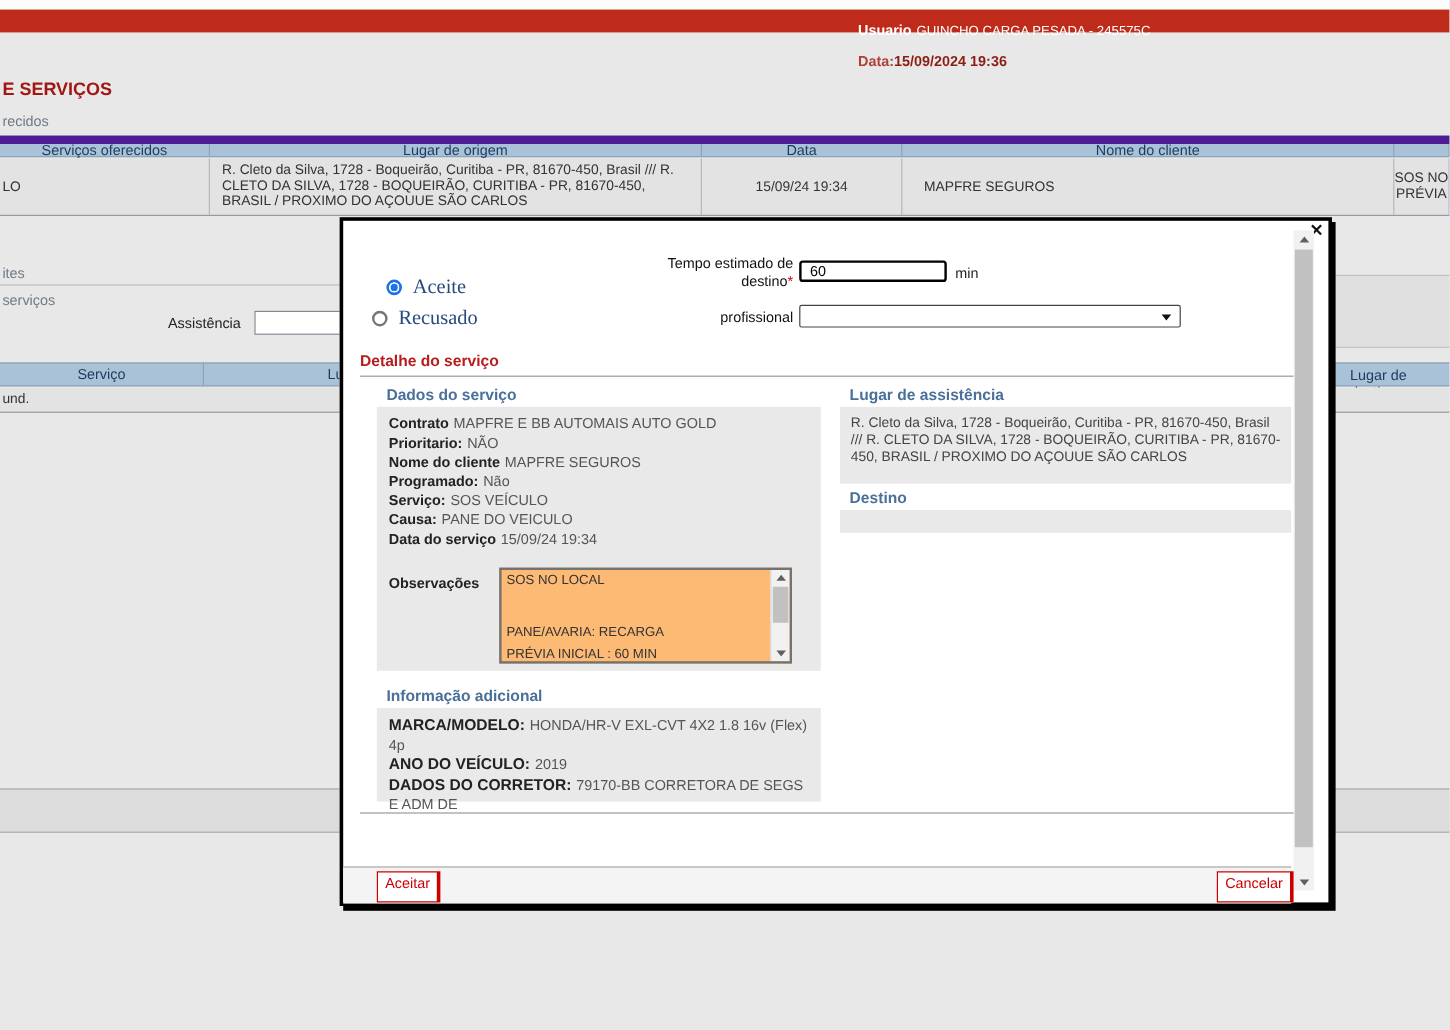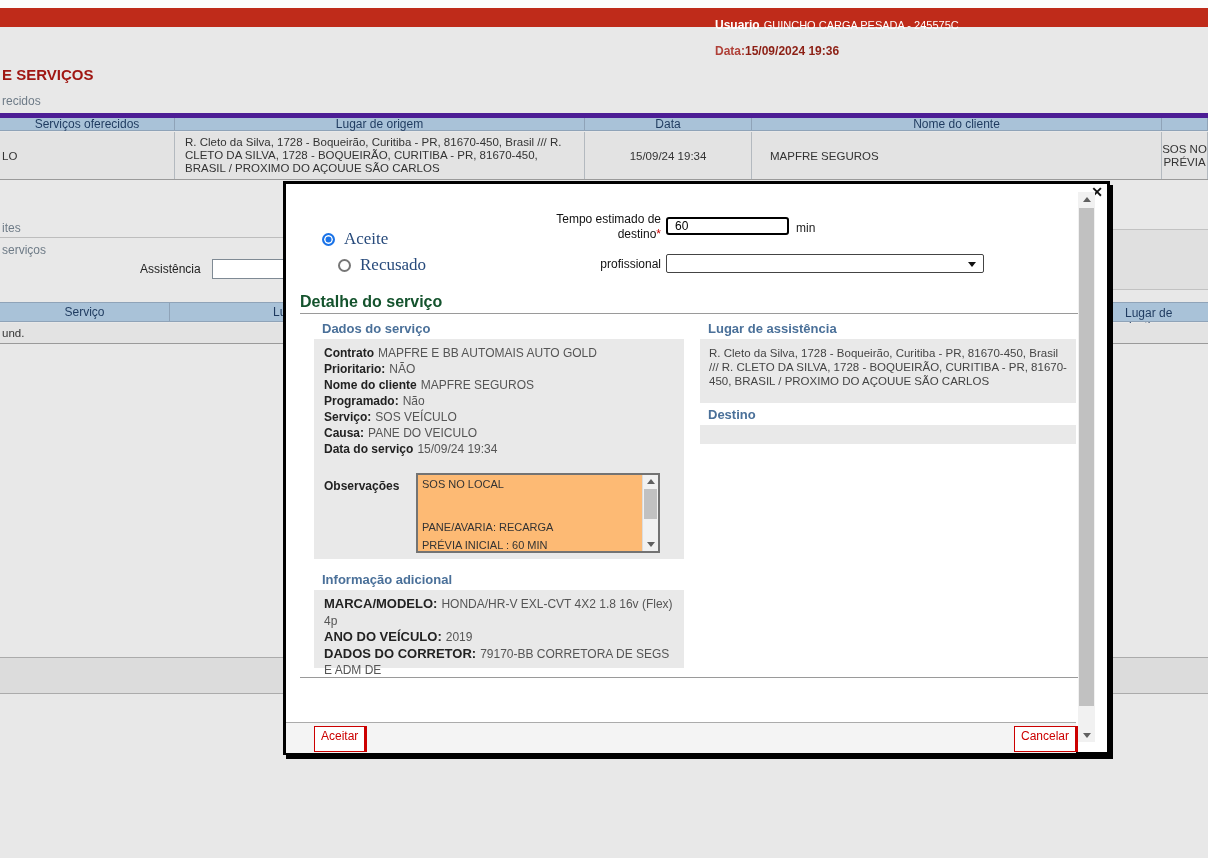--- a/index.html
+++ b/index.html
@@ -14,21 +14,21 @@
   .usuario b{font-size:12px;font-weight:bold;margin-right:4px;}
   .dateline{left:715px;top:44px;font-size:12px;}
   .dateline .lbl{color:#b04038;font-weight:bold;}
   .dateline .val{color:#8c1f14;font-weight:bold;}
 
   .page-title{left:2px;top:66px;font-size:15px;font-weight:bold;color:#a01713;}
   .page-sub{left:2px;top:94px;font-size:12px;color:#6e7b87;}
 
   
   .t1-head{left:0;top:113px;width:1208px;height:18px;display:flex;background:#a9c2d8;
-           border-top:5px solid #4c1d95;border-bottom:1px solid #8fa3b8;box-sizing:border-box;}
+           border-top:7px solid #4c1d95;border-bottom:1px solid #8fa3b8;box-sizing:border-box;}
   .t1-head .c{height:100%;box-sizing:border-box;border-right:1px solid #8fa3b8;
               display:flex;align-items:center;justify-content:center;
               font-size:12px;color:#1e3a5f;}
   .t1-row{left:0;top:132px;width:1208px;height:48px;display:flex;background:#e3e3e3;
           border-bottom:1px solid #9a9a9a;box-sizing:border-box;}
   .t1-row .c{height:100%;box-sizing:border-box;border-right:1px solid #b3b9bf;
              display:flex;align-items:center;font-size:11.5px;color:#333;}
   .w1{width:175px;} .w2{width:410px;} .w3{width:167px;} .w4{width:410px;} .w5{flex:1;}
   .origin-cell{justify-content:center;text-align:left;padding:0 10px;line-height:13px;}
   .client-cell{padding-left:18px;font-size:12px;}
@@ -66,38 +66,38 @@
   
   .msb{left:792px;top:8px;width:17px;height:550px;background:#f1f1f1;}
   .msb .arr{position:absolute;left:0;width:17px;height:14px;display:flex;align-items:center;justify-content:center;}
   .tri-up{width:0;height:0;border-left:4px solid transparent;border-right:4px solid transparent;border-bottom:5px solid #606060;}
   .tri-down{width:0;height:0;border-left:4px solid transparent;border-right:4px solid transparent;border-top:5px solid #606060;}
   .msb-thumb{position:absolute;left:1px;top:16px;width:15px;height:498px;background:#c1c1c1;}
 
   
   .radio-row{display:flex;align-items:center;gap:9px;height:22px;}
   .r-aceite{left:36px;top:44px;}
-  .r-recusado{left:52px;top:70px;}
+  .r-recusado{left:24px;top:70px;}
   .radio-on{width:9px;height:9px;border:2px solid #1a73e8;border-radius:50%;
             box-shadow:inset 0 0 0 1.5px #fff;background:#1a73e8;}
   .radio-off{width:9px;height:9px;border:2px solid #767676;border-radius:50%;background:#fff;}
   .radio-label{font-size:17px;color:#274a7b;font-family:Liberation Serif, serif;}
 
   .tempo-label{left:230px;top:28px;width:145px;text-align:right;font-size:12px;line-height:15px;color:#111;}
   .req{color:#cc0000;}
   .tempo-input{left:380px;top:33px;width:112px;height:14px;border:2px solid #000;border-radius:3px;
                font-size:12px;padding:0 0 0 7px;font-family:"Liberation Sans",sans-serif;background:#fff;}
   .tempo-unit{left:510px;top:37px;font-size:12px;}
   .prof-label{left:230px;top:73px;width:145px;text-align:right;font-size:12px;color:#111;}
   .prof-select{left:380px;top:70px;width:318px;height:19px;background:#fff;border:1px solid #444;
                border-radius:2px;box-sizing:border-box;}
   .chev{position:absolute;right:7px;top:7px;width:0;height:0;
         border-left:4px solid transparent;border-right:4px solid transparent;border-top:5px solid #111;}
 
-  .detail-title{left:14px;top:109px;font-size:16px;font-weight:bold;color:#14532d;}
+  .detail-title{left:14px;top:109px;font-size:13px;font-weight:bold;color:#b91c1c;}
   .detail-line{left:14px;top:129px;width:778px;height:0;border-top:1px solid #9a9a9a;}
   .sec-title{font-size:13px;font-weight:bold;color:#4a7099;}
   .panel{background:#e9e9e9;box-sizing:border-box;}
   .dados-title{left:36px;top:137px;}
   .dados-panel{left:28px;top:155px;width:370px;height:220px;padding:6px 10px;}
   .fld{font-size:12px;line-height:16px;color:#555;}
   .fld b{color:#222;margin-right:4px;}
   .obs-label{position:absolute;left:10px;top:140px;font-size:12px;font-weight:bold;color:#222;}
   .obs-box{left:130px;top:289px;width:240px;height:76px;background:#fdba74;border:2px solid #737373;
            overflow:hidden;}

